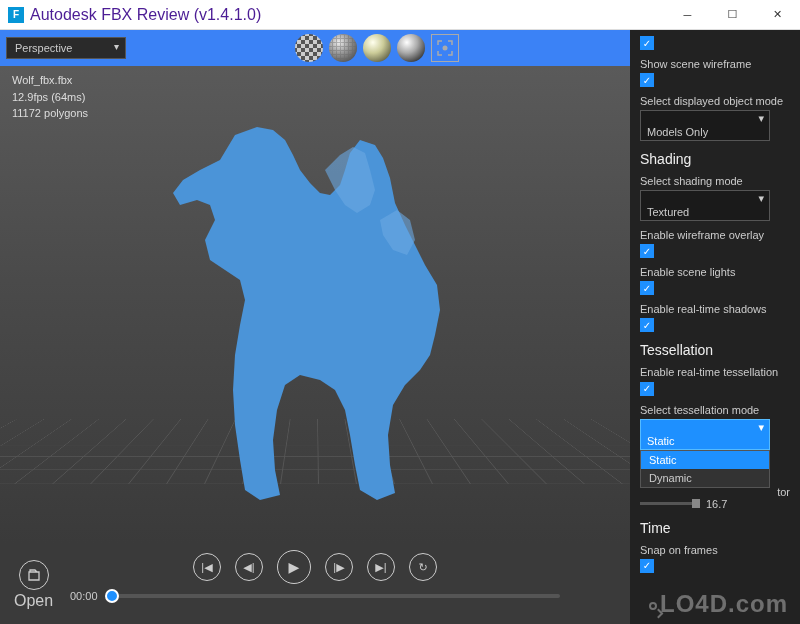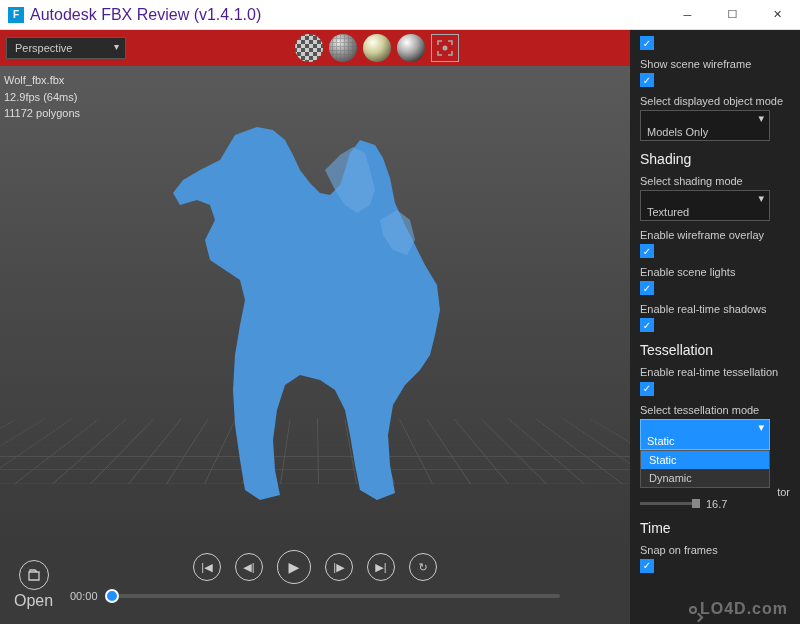--- a/index.html
+++ b/index.html
@@ -8,37 +8,37 @@
 
 .titlebar { height:30px; background:#fff; display:flex; align-items:center; padding-left:8px; border-bottom:1px solid #ddd; }
 .titlebar .app-icon { width:16px; height:16px; background:#0696d7; margin-right:6px; display:flex; align-items:center; justify-content:center; color:#fff; font-size:10px; font-weight:bold; }
 .titlebar .title { font-size:16px; color:#4c1d95; flex:1; }
 .titlebar .win-btn { width:45px; height:30px; display:flex; align-items:center; justify-content:center; font-size:11px; color:#333; cursor:pointer; }
 
 
 .main { display:flex; height:594px; }
 
 
-.viewport-wrap { flex:1; display:flex; flex-direction:column; background:#b91c1c; position:relative; }
+.viewport-wrap { flex:1; display:flex; flex-direction:column; background:#3b82f6; position:relative; }
 .viewport-top { height:36px; display:flex; align-items:center; padding:0 6px; gap:4px; }
 .dropdown { background:#2a2a2a; color:#ccc; border:1px solid #555; font-size:11px; padding:4px 22px 4px 8px; position:relative; cursor:pointer; min-width:120px; }
 .dropdown::after { content:"▾"; position:absolute; right:6px; top:3px; font-size:10px; }
 .tool-icons { margin:0 auto; display:flex; gap:6px; }
 .tool-icon { width:28px; height:28px; border-radius:50%; display:flex; align-items:center; justify-content:center; cursor:pointer; }
 .sphere { background:radial-gradient(circle at 35% 30%, #fff, #888 40%, #222); }
 .sphere.check { background:repeating-conic-gradient(#ccc 0 25%, #555 0 50%) 50% / 8px 8px; border-radius:50%; background-clip:padding-box; }
 .sphere.wire { background:radial-gradient(circle at 35% 30%, #eee, #999 40%, #333); position:relative; overflow:hidden; }
 .sphere.wire::after { content:""; position:absolute; inset:0; background:repeating-linear-gradient(0deg,transparent 0 3px,#666 3px 4px),repeating-linear-gradient(90deg,transparent 0 3px,#666 3px 4px); border-radius:50%; opacity:.4;}
 .sphere.light { background:radial-gradient(circle at 35% 30%, #ffe, #cc9 40%, #332); }
 .sphere.shadow { background:radial-gradient(circle at 35% 30%, #fff, #aaa 40%, #000); }
 .frame-icon { width:28px; height:28px; border:1px solid #aaa; display:flex; align-items:center; justify-content:center; color:#aaa; font-size:14px; cursor:pointer; }
 
 
 .canvas { flex:1; position:relative; background:linear-gradient(180deg,#5a5a5a 0%,#4a4a4a 45%,#3a3a3a 100%); overflow:hidden; }
-.stats { position:absolute; top:6px; left:4px; color:#ddd; font-size:11px; line-height:1.5; }
+.stats { position:absolute; top:6px; left:12px; color:#ddd; font-size:11px; line-height:1.5; }
 .grid { position:absolute; left:-100px; right:-100px; bottom:60px; height:220px; transform:perspective(520px) rotateX(66deg); transform-origin:bottom; background:
  repeating-linear-gradient(0deg,#666 0 1px,transparent 1px 38px),
  repeating-linear-gradient(90deg,#666 0 1px,transparent 1px 38px); opacity:.55; }
 .wolf { position:absolute; left:50%; top:48%; transform:translate(-50%,-50%); }
 
 
 .playbar { height:80px; background:#3a3a3a; display:flex; flex-direction:column; }
 .transport { display:flex; align-items:center; justify-content:center; gap:14px; padding:6px 0; }
 .pbtn { width:28px; height:28px; border:1.5px solid #ccc; border-radius:50%; display:flex; align-items:center; justify-content:center; color:#ccc; cursor:pointer; font-size:11px; }
 .pbtn.play { width:34px; height:34px; font-size:14px;}
@@ -58,21 +58,21 @@
 .dd { background:#1a1a1a; border:1px solid #555; color:#ccc; padding:15px 20px 2px 6px; font-size:11px; position:relative; display:block; width:130px; cursor:pointer; }
 .dd::after { content:"▾"; position:absolute; right:5px; top:1px; }
 .dd.open { background:#1e90ff; color:#fff; border-color:#5bf; }
 .dd-menu { position:absolute; background:#333; border:1px solid #555; width:130px; z-index:10; }
 .dd-menu div { padding:3px 8px; cursor:pointer; }
 .dd-menu div.sel { background:#1e90ff; color:#fff; }
 .slider-row { display:flex; align-items:center; gap:6px; }
 .mini-track { width:60px; height:3px; background:#555; position:relative; }
 .mini-thumb { position:absolute; right:0; top:-3px; width:8px; height:9px; background:#888;}
 .val { color:#ccc; }
-.watermark { position:absolute; right:12px; bottom:6px; color:rgba(255,255,255,.35); font-size:16px; font-weight:bold; letter-spacing:1px; pointer-events:none;}
+.watermark { position:absolute; right:12px; bottom:6px; color:rgba(255,255,255,.35); font-size:24px; font-weight:bold; letter-spacing:1px; pointer-events:none;}
 .watermark .dot{display:inline-block;width:8px;height:8px;border:2px solid rgba(255,255,255,.35);border-radius:50%;position:relative;margin-right:3px;vertical-align:middle;}
 .watermark .dot::after{content:"";position:absolute;width:5px;height:5px;border-bottom:2px solid rgba(255,255,255,.35);border-right:2px solid rgba(255,255,255,.35);transform:rotate(-45deg);left:4px;top:6px;}
 </style>
 </head>
 <body>
 
 <div class="titlebar">
   <div class="app-icon">F</div>
   <div class="title">Autodesk FBX Review (v1.4.1.0)</div>
   <div class="win-btn">─</div>

